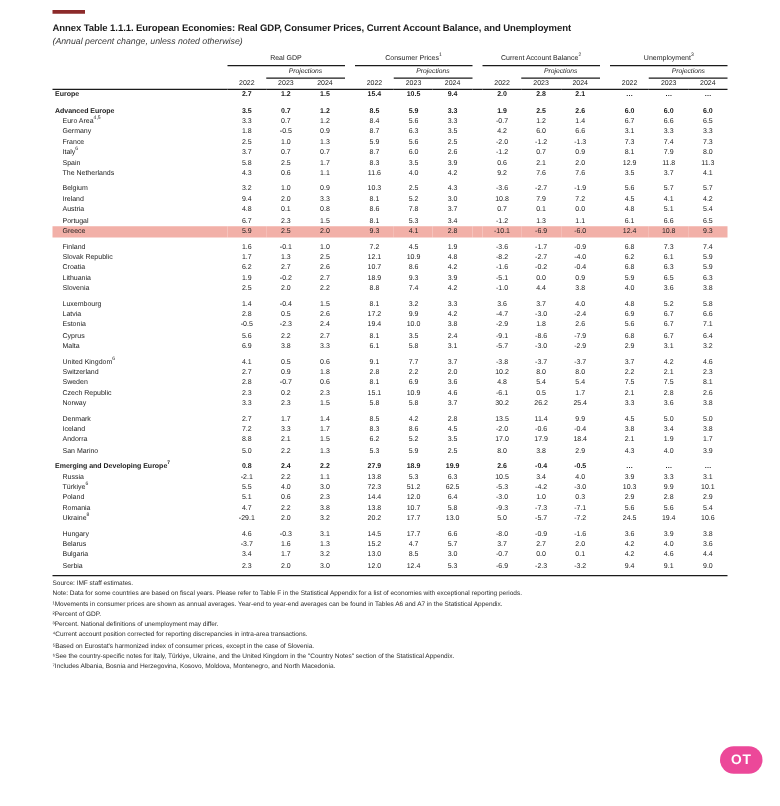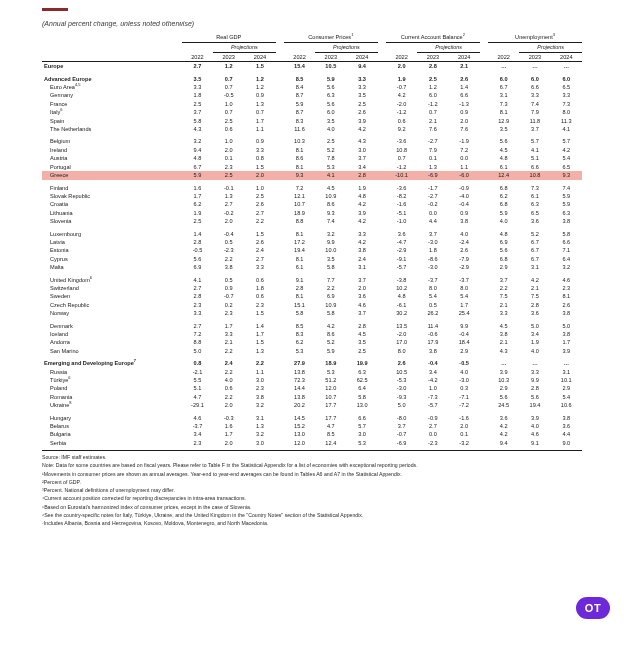--- a/index.html
+++ b/index.html
@@ -115,37 +115,38 @@
     width: 540px;
   }
   .notes div { margin: 0; }
 
   .badge {
     position: absolute;
     right: 14px;
     bottom: 26px;
     width: 34px;
     height: 22px;
-    background: #6d28d9;
+    background: #ec4899;
     color: #ffffff;
     font-size: 11px;
     font-weight: bold;
     display: flex;
     align-items: center;
     justify-content: center;
     border-radius: 11px;
     letter-spacing: 0.5px;
   }
 </style>
 </head>
 <body>
 
 <div class="page">
   <div class="top-rule"></div>
   <div class="content">
+    <div class="title">Annex Table 1.1.1. European Economies: Real GDP, Consumer Prices, Current Account Balance, and Unemployment</div>
     <div class="subtitle">(Annual percent change, unless noted otherwise)</div>
 
     <table class="main">
       <colgroup>
         <col class="col-name">
         <col class="num">
           <col class="num">
           <col class="num">
         <col class="gap">
         <col class="num">

